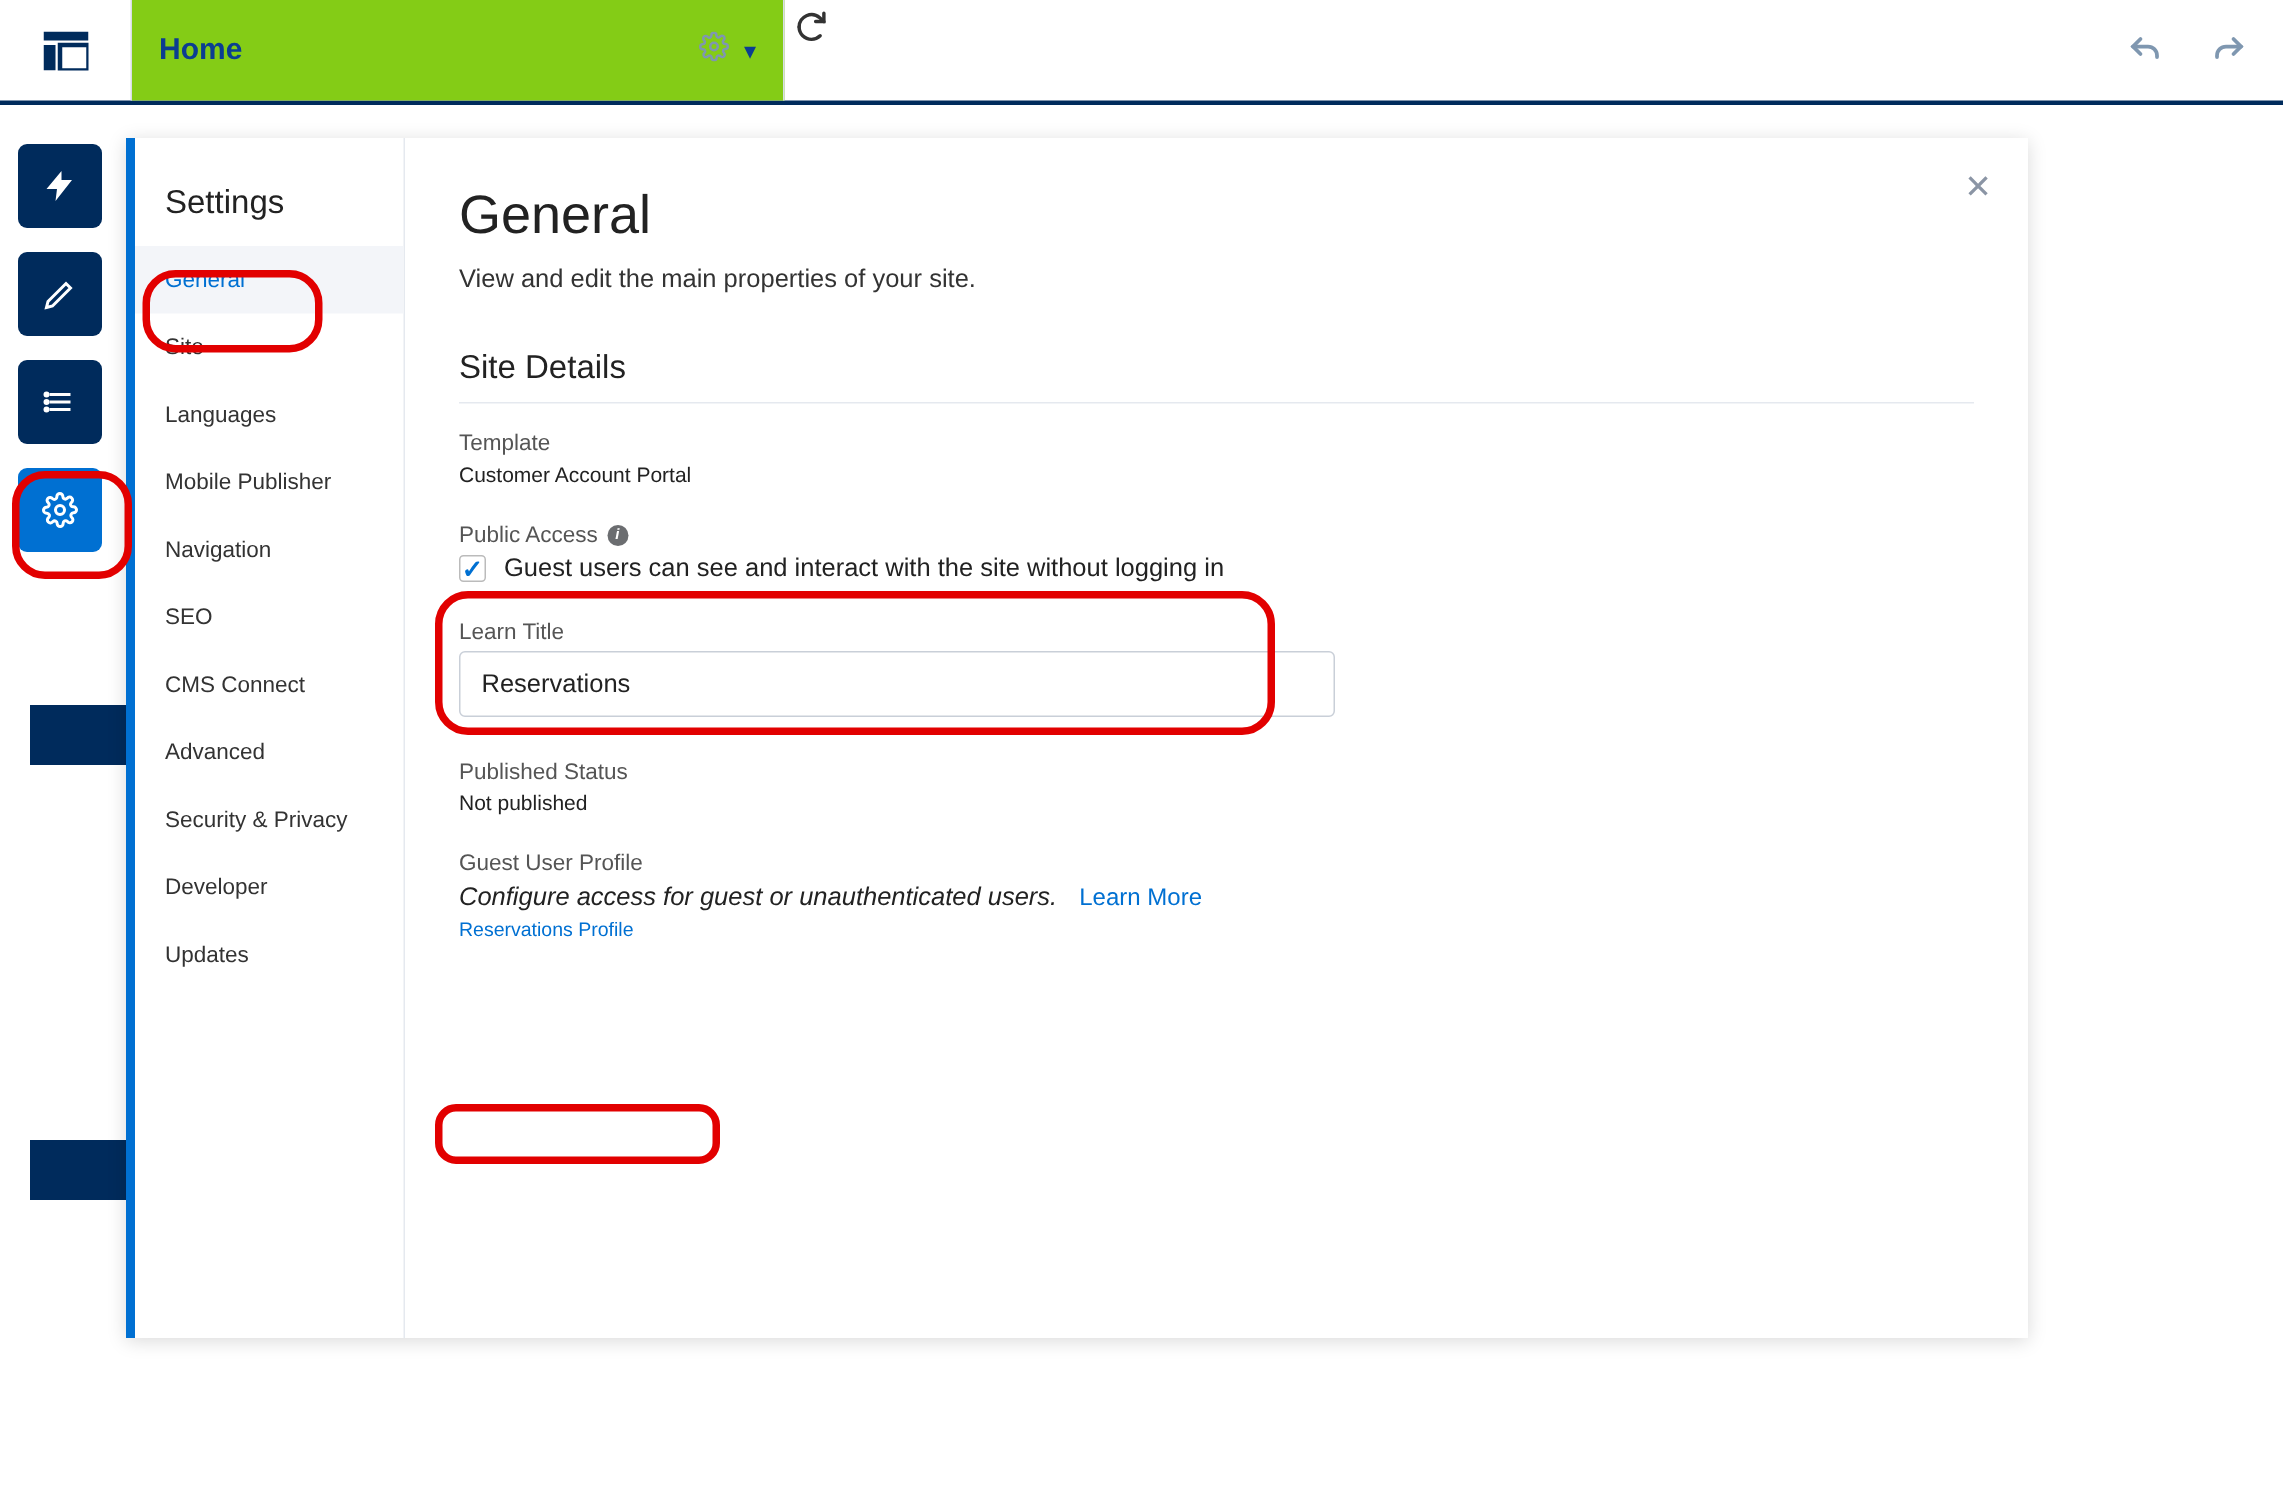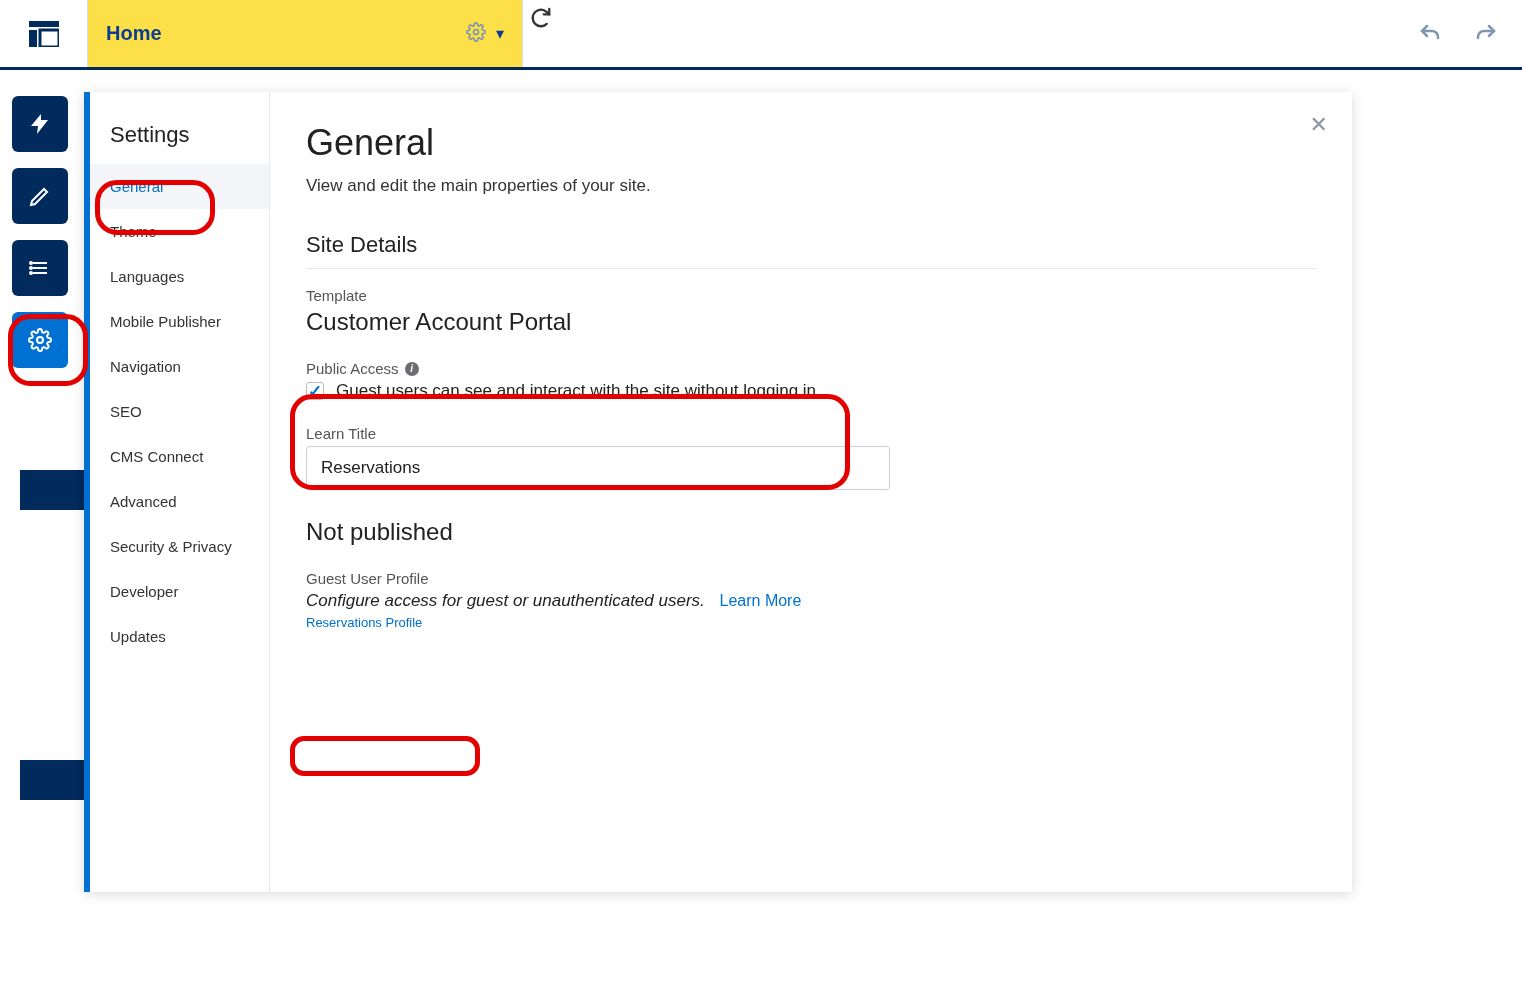--- a/index.html
+++ b/index.html
@@ -12,21 +12,21 @@
     align-items: stretch;
     border-bottom: 3px solid #002b5c;
     background: #fff;
   }
   .topbar-appicon {
     width: 88px;
     display: flex; align-items: center; justify-content: center;
     border-right: 1px solid #d8dde6;
   }
   .topbar-home {
-    background: #fde047;
+    background: #84cc16;
     border-right: 1px solid #d8dde6;
     display: flex;
     align-items: center;
     padding: 0 18px 0 18px;
     width: 435px;
     gap: 10px;
   }
   .topbar-home-label {
     font-size: 20px;
     color: #0b3d91;
@@ -118,21 +118,21 @@
     font-size:22px; color:#222; margin-bottom:10px;
   }
   .section-divider {
     border-bottom:1px solid #e5e9ef;
     margin-bottom:18px;
   }
   .field-label {
     font-size:15px; color:#555; margin-bottom:4px; display:flex; align-items:center; gap:6px;
   }
   .field-value {
-    font-size:24px; color:#222; margin-bottom:24px;
+    font-size:14px; color:#222; margin-bottom:24px;
   }
   .info-dot {
     width:14px;height:14px;border-radius:50%;background:#6b6d70;color:#fff;
     display:inline-flex;align-items:center;justify-content:center;
     font-size:10px; font-weight:bold; font-style:italic;
   }
   .checkbox-row {
     display:flex; align-items:center; gap:12px; font-size:17px; color:#222; margin-bottom:24px;
   }
   .checkbox {
@@ -233,21 +233,21 @@
         <circle cx="12" cy="12" r="3"></circle>
           <path d="M19.4 15a1.7 1.7 0 0 0 .3 1.8l.1.1a2 2 0 1 1-2.8 2.8l-.1-.1a1.7 1.7 0 0 0-1.8-.3 1.7 1.7 0 0 0-1 1.5V21a2 2 0 0 1-4 0v-.1a1.7 1.7 0 0 0-1-1.5 1.7 1.7 0 0 0-1.8.3l-.1.1a2 2 0 1 1-2.8-2.8l.1-.1a1.7 1.7 0 0 0 .3-1.8 1.7 1.7 0 0 0-1.5-1H3a2 2 0 0 1 0-4h.1a1.7 1.7 0 0 0 1.5-1 1.7 1.7 0 0 0-.3-1.8l-.1-.1a2 2 0 1 1 2.8-2.8l.1.1a1.7 1.7 0 0 0 1.8.3 1.7 1.7 0 0 0 1-1.5V3a2 2 0 0 1 4 0v.1a1.7 1.7 0 0 0 1 1.5 1.7 1.7 0 0 0 1.8-.3l.1-.1a2 2 0 1 1 2.8 2.8l-.1.1a1.7 1.7 0 0 0-.3 1.8 1.7 1.7 0 0 0 1.5 1H21a2 2 0 0 1 0 4h-.1a1.7 1.7 0 0 0-1.5 1z"></path>
       </svg>
     </div>
   </div>
 
   <div class="modal">
     <div class="settings-nav">
       <div class="settings-title">Settings</div>
       <div class="nav-item selected">General</div>
-      <div class="nav-item">Theme</div>
+      <div class="nav-item">Site</div>
       <div class="nav-item">Languages</div>
       <div class="nav-item">Mobile Publisher</div>
       <div class="nav-item">Navigation</div>
       <div class="nav-item">SEO</div>
       <div class="nav-item">CMS Connect</div>
       <div class="nav-item">Advanced</div>
       <div class="nav-item">Security &amp; Privacy</div>
       <div class="nav-item">Developer</div>
       <div class="nav-item">Updates</div>
     </div>
@@ -269,20 +269,21 @@
         <span class="info-dot">i</span>
       </div>
       <div class="checkbox-row">
         <span class="checkbox">✓</span>
         <span>Guest users can see and interact with the site without logging in</span>
       </div>
 
       <div class="field-label">Learn Title</div>
       <input class="text-input" value="Reservations" style="">
 
+      <div class="field-label">Published Status</div>
       <div class="field-value">Not published</div>
 
       <div class="field-label">Guest User Profile</div>
       <span class="guest-text">Configure access for guest or unauthenticated users. </span>
       <span class="link">Learn More</span>
       <br>
       <span class="profile-link">Reservations Profile</span>
     </div>
   </div>
 </div>

